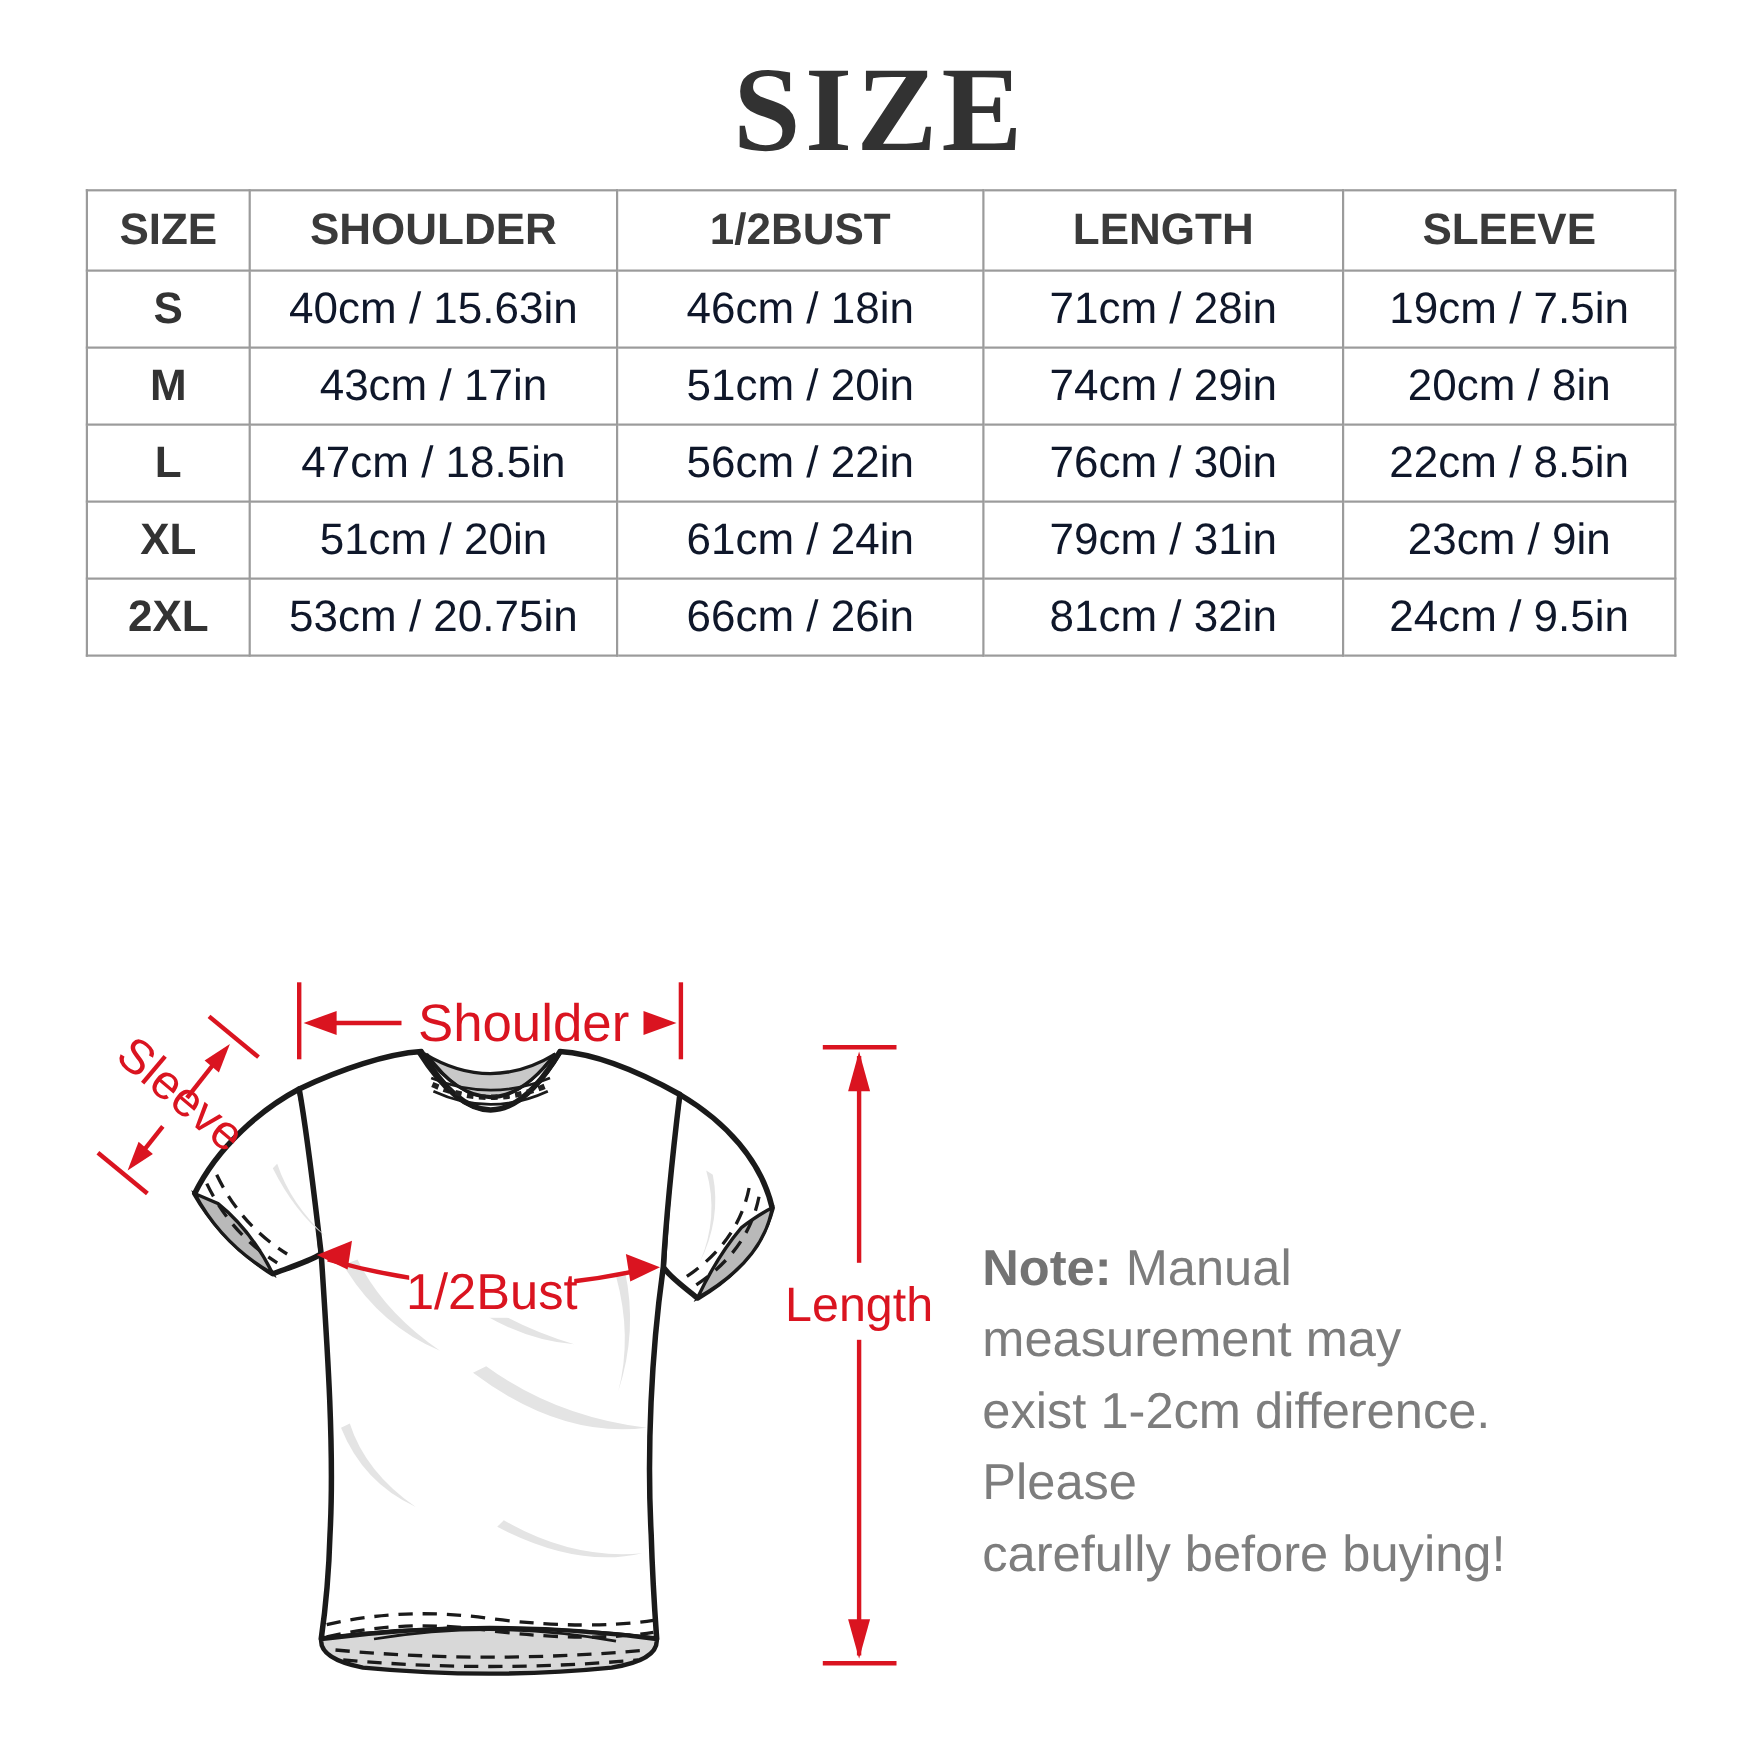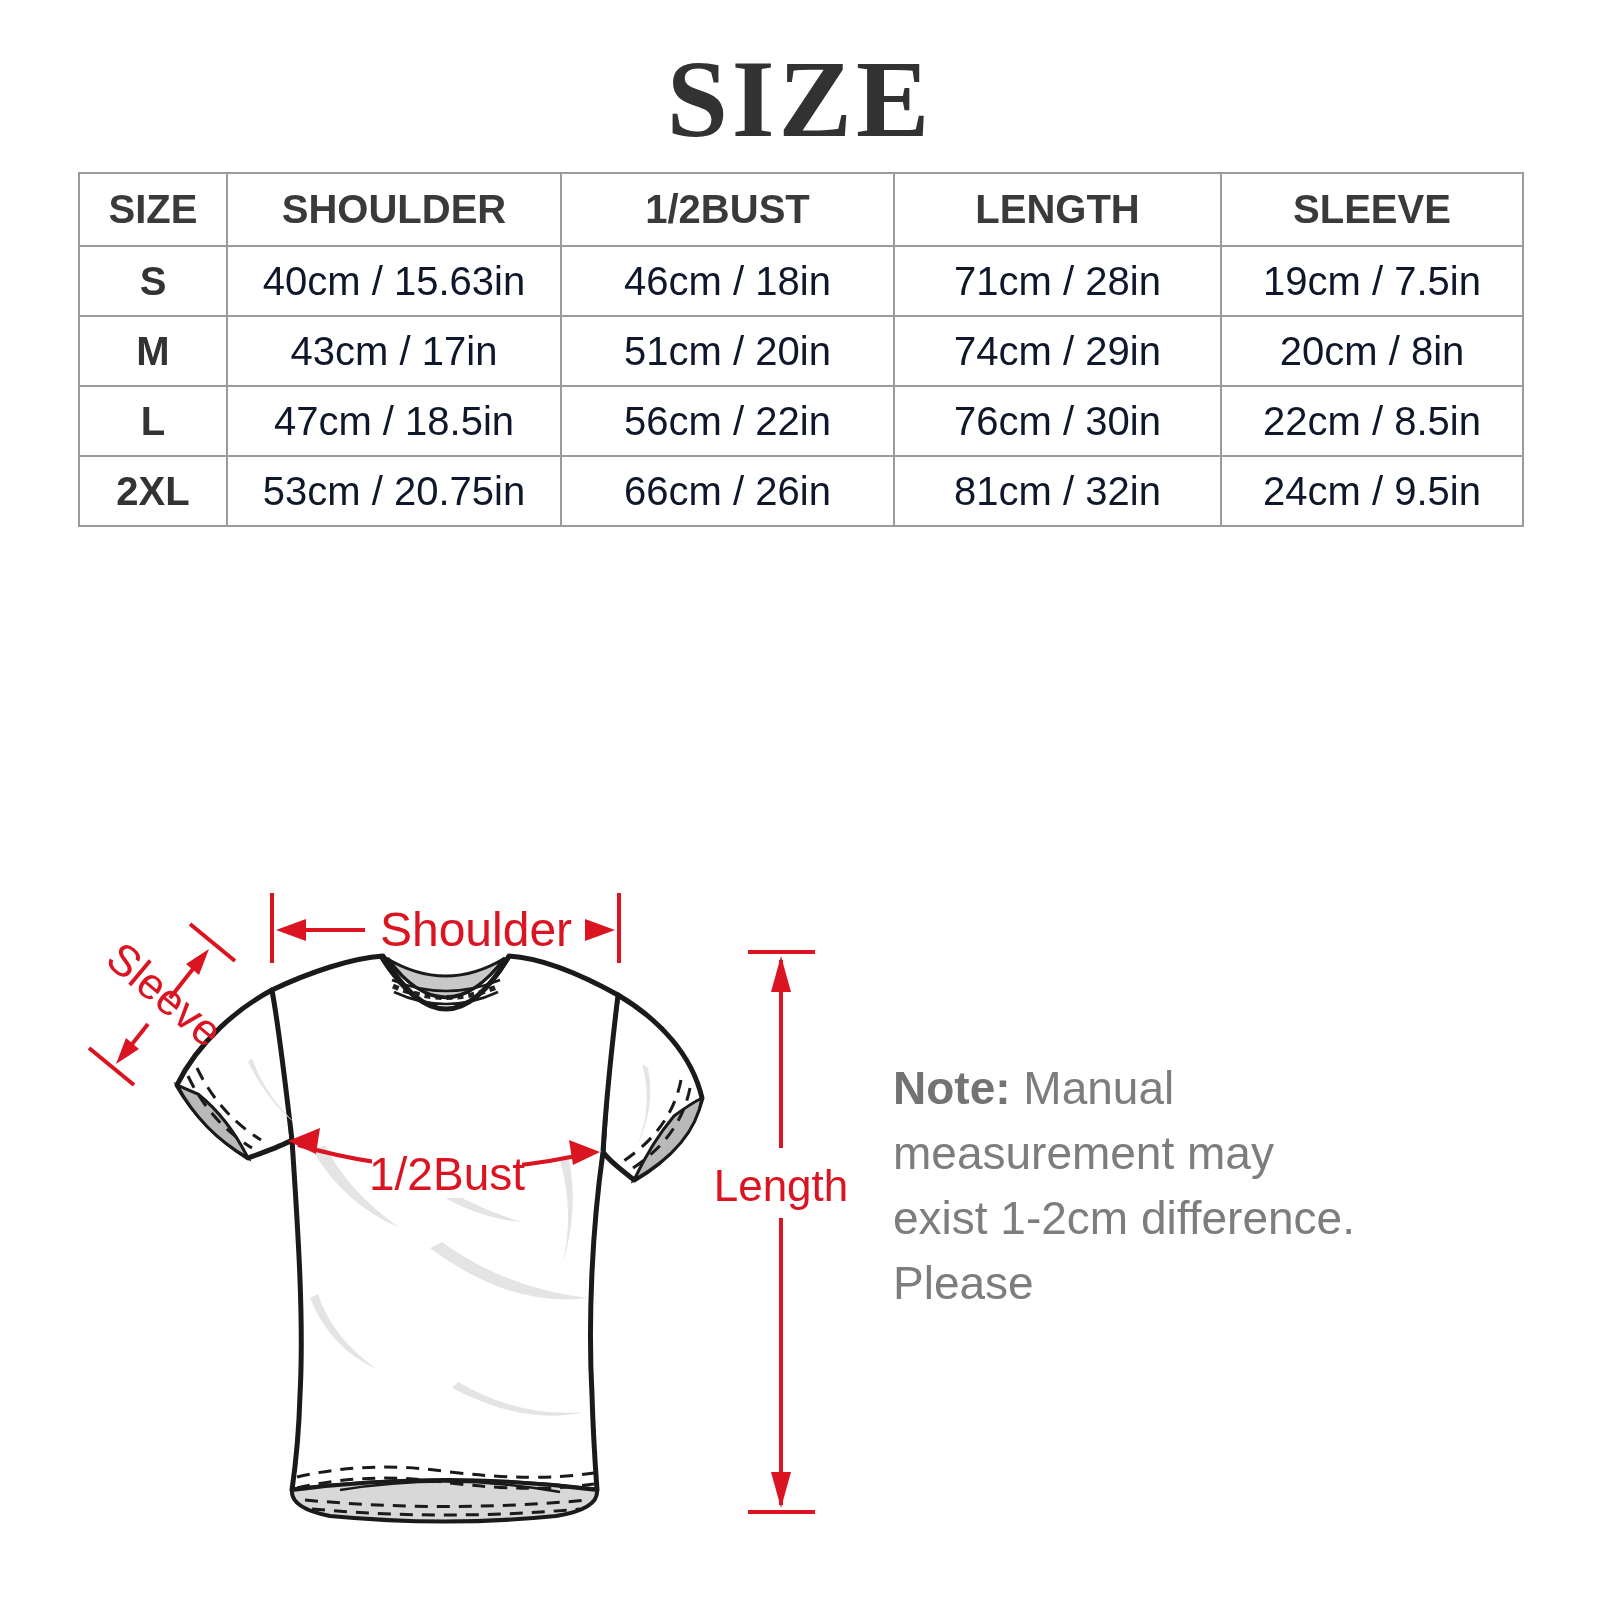--- a/index.html
+++ b/index.html
@@ -24,21 +24,21 @@
   .grayfill{fill:#c8c8c8;stroke:#1a1a1a;stroke-width:3;}
   .cuff{fill:#b9b9b9;stroke:#1a1a1a;stroke-width:3;}
   .hem{fill:#d8d8d8;stroke:#1a1a1a;stroke-width:4;}
   .wrinkle{fill:#e4e4e4;stroke:none;}
   .stitch{fill:none;stroke:#1a1a1a;stroke-width:3;stroke-dasharray:13 9;}
   .thin{fill:none;stroke:#1a1a1a;stroke-width:2.5;}
   .red-line{stroke:#da1420;stroke-width:4;fill:none;}
   .red-fill{fill:#da1420;stroke:none;}
   .red-text{fill:#da1420;font-family:"Liberation Sans",sans-serif;}
   
-  #note{position:absolute;left:893px;top:1056px;width:500px;font-size:46px;
+  #note{position:absolute;left:893px;top:1120px;width:500px;font-size:46px;
         line-height:65px;color:#7d7d7d;}
   #note .note-label{font-weight:700;color:#737373;}
 </style>
 </head>
 <body>
 
 <div id="page">
 
   <div id="title">SIZE</div>
 
@@ -76,20 +76,27 @@
             <td class="val-cell">20cm / 8in</td>
           </tr>
           <tr>
             <td class="size-cell">L</td>
             <td class="val-cell">47cm / 18.5in</td>
             <td class="val-cell">56cm / 22in</td>
             <td class="val-cell">76cm / 30in</td>
             <td class="val-cell">22cm / 8.5in</td>
           </tr>
           <tr>
+            <td class="size-cell">XL</td>
+            <td class="val-cell">51cm / 20in</td>
+            <td class="val-cell">61cm / 24in</td>
+            <td class="val-cell">79cm / 31in</td>
+            <td class="val-cell">23cm / 9in</td>
+          </tr>
+          <tr>
             <td class="size-cell">2XL</td>
             <td class="val-cell">53cm / 20.75in</td>
             <td class="val-cell">66cm / 26in</td>
             <td class="val-cell">81cm / 32in</td>
             <td class="val-cell">24cm / 9.5in</td>
           </tr>
         </tbody>
     </table>
   </div>
 
@@ -179,15 +186,16 @@
       <polygon class="red-fill" points="781,956 771,992 791,992"></polygon>
       <polygon class="red-fill" points="781,1508 771,1472 791,1472"></polygon>
       <rect x="712" y="1148" width="138" height="70" fill="#ffffff"></rect>
       <text class="red-text" x="781" y="1201" font-size="44" text-anchor="middle">Length</text>
     </g>
   </svg>
 
   <div id="note">
     <div><span class="note-label">Note:</span> <span>Manual measurement may</span></div>
     <div>exist 1-2cm difference. Please</div>
+    <div>carefully before buying!</div>
   </div>
 
 </div>
 
 </body></html>

